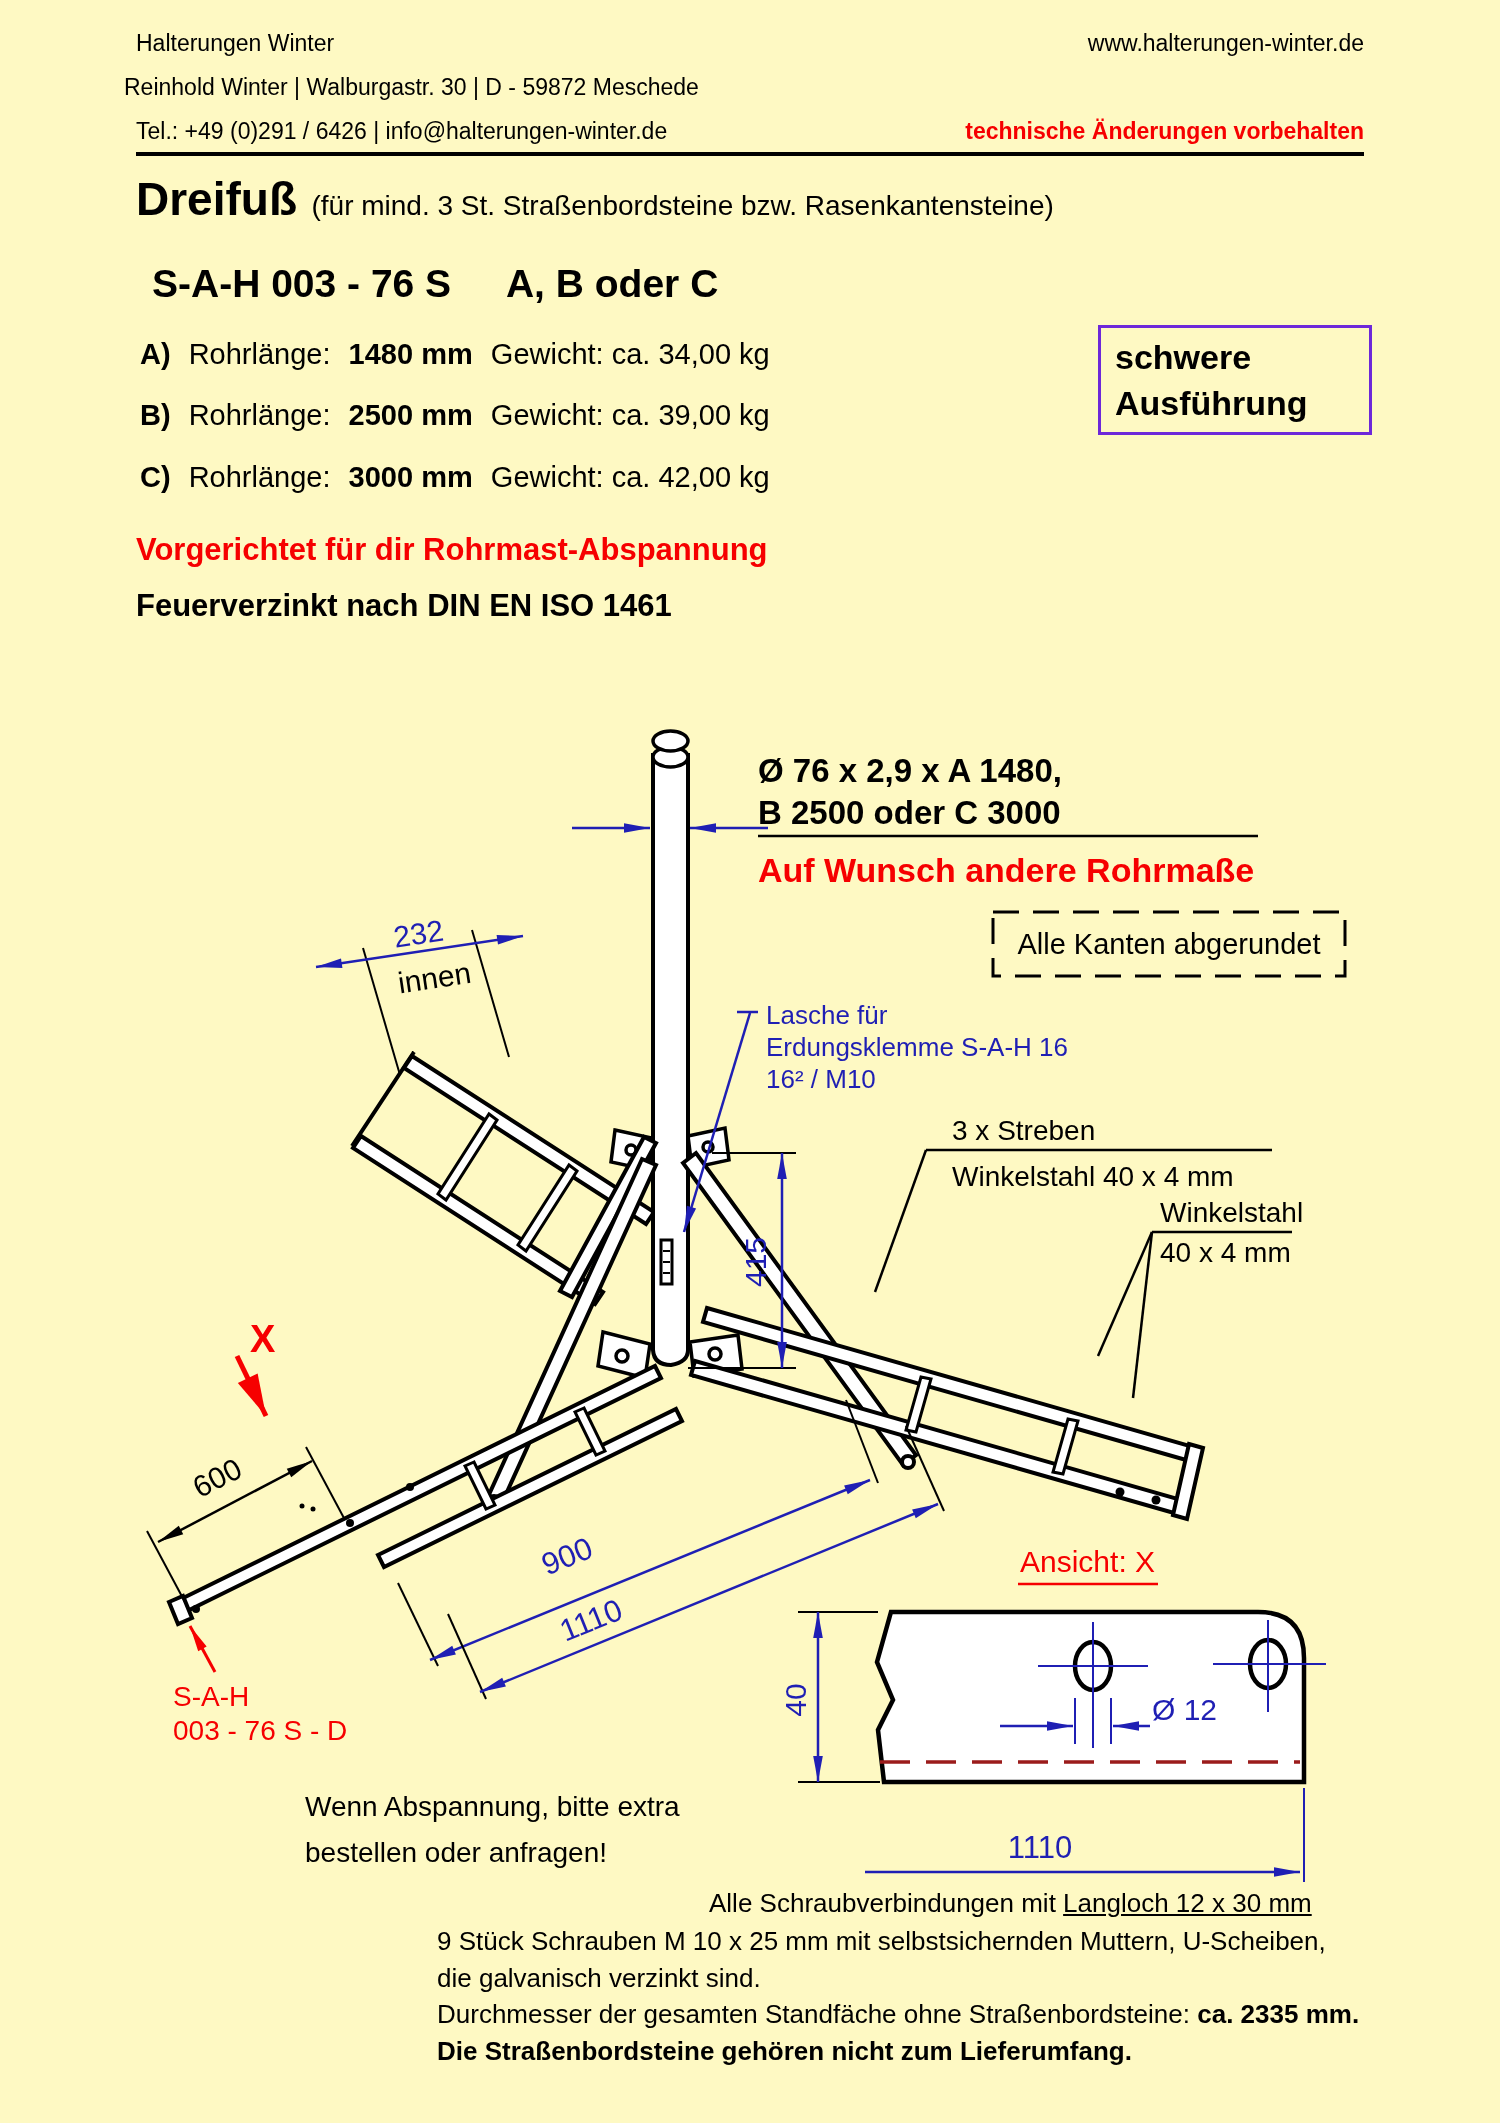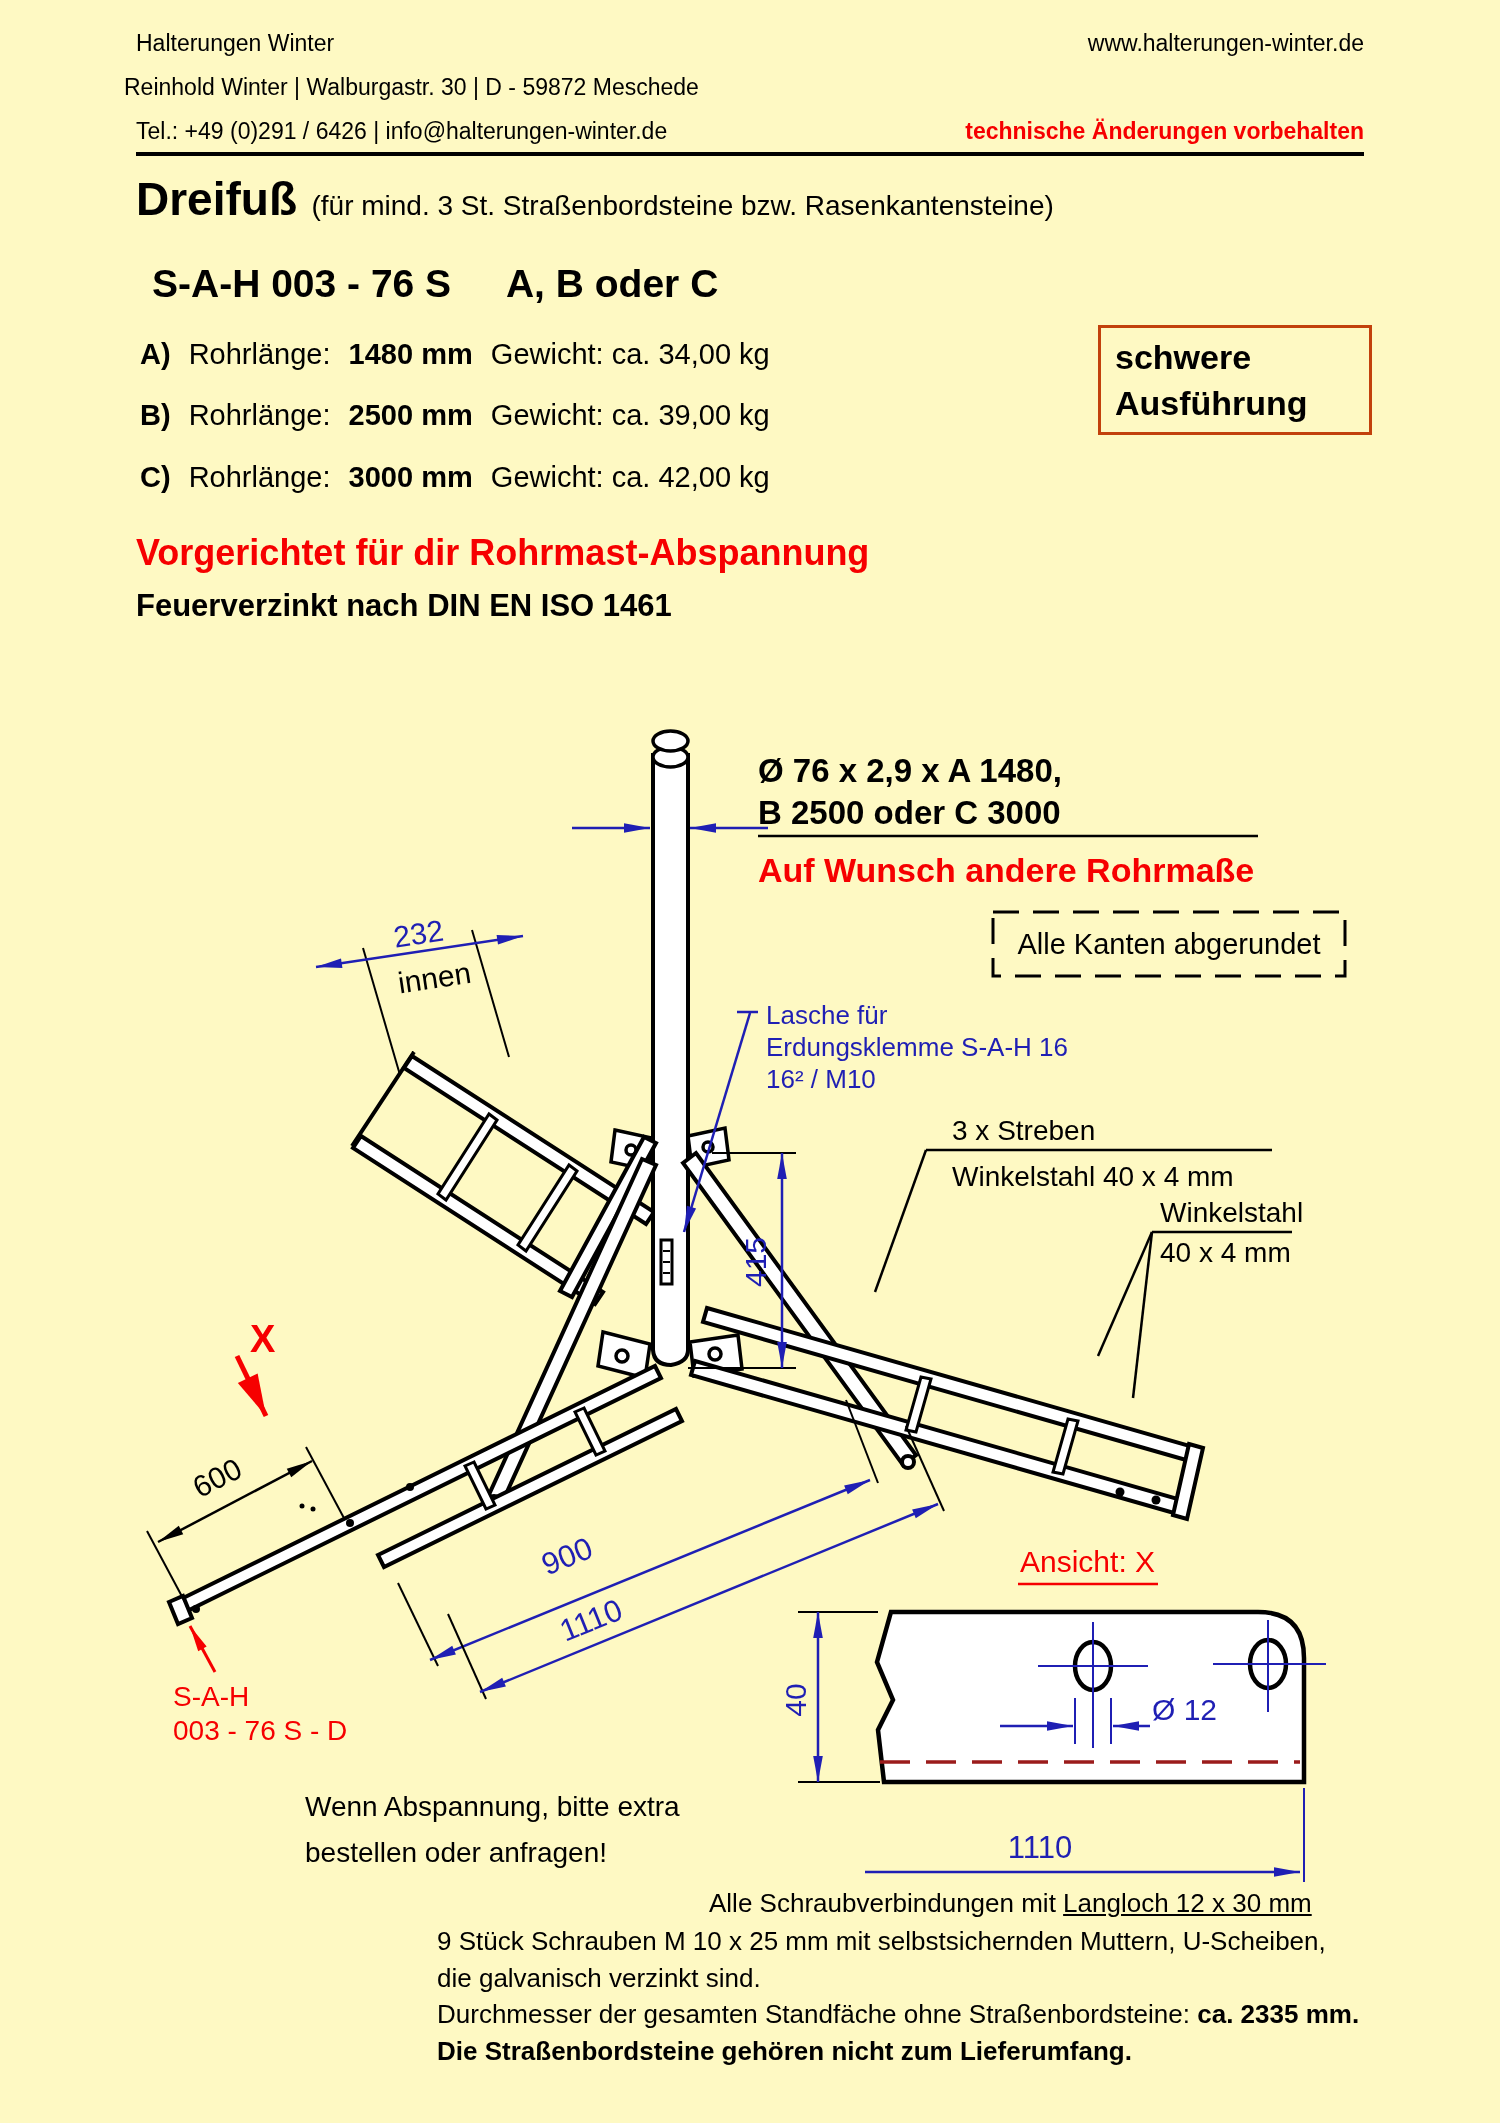--- a/index.html
+++ b/index.html
@@ -7,21 +7,21 @@
     position:relative;width:1500px;height:2123px;background:#fef9c3;
     font-family:"Liberation Sans",sans-serif;color:#000;overflow:hidden;
     margin:0 auto;
   }
   .abs{position:absolute;white-space:nowrap;}
   .b{font-weight:bold;}
   .red{color:#f60000;}
   .hr{position:absolute;background:#000;height:4px;}
   .row>*+*{margin-left:10px;}
   .badge{
-    position:absolute;border:3px solid #c2410c;padding:6px 14px;
+    position:absolute;border:3px solid #6d28d9;padding:6px 14px;
     font-weight:bold;font-size:34px;line-height:46px;
   }
   .ft{font-size:26px;}
   .ul{text-decoration:underline;}
   svg text{font-family:"Liberation Sans",sans-serif;}
 </style>
 </head>
 <body>
 
 <div class="page">
@@ -59,21 +59,21 @@
     <span>Rohrlänge:</span>
     <span class="b">3000 mm</span>
     <span>Gewicht: ca. 42,00 kg</span>
   </div>
 
   <div class="badge" style="left:1098px;top:325px;width:240px;">
     <div>schwere</div>
     <div>Ausführung</div>
   </div>
 
-  <div class="abs b red" style="left:136px;top:532px;font-size:36px;">Vorgerichtet für dir Rohrmast-Abspannung</div>
+  <div class="abs b red" style="left:136px;top:532px;font-size:31px;">Vorgerichtet für dir Rohrmast-Abspannung</div>
   <div class="abs b" style="left:136px;top:588px;font-size:31px;">Feuerverzinkt nach DIN EN ISO 1461</div>
 
   <svg class="abs" style="left:0;top:620px;" width="1500" height="1270" viewBox="0 620 1500 1270">
     <defs>
       <marker id="mb" markerUnits="userSpaceOnUse" markerWidth="30" markerHeight="12" refX="28" refY="6" orient="auto-start-reverse">
         <path d="M28,6 L2,1.2 L2,10.8 z" fill="#1f1fb4"></path>
       </marker>
       <marker id="mk" markerUnits="userSpaceOnUse" markerWidth="30" markerHeight="12" refX="28" refY="6" orient="auto-start-reverse">
         <path d="M28,6 L2,1.2 L2,10.8 z" fill="#000"></path>
       </marker>

